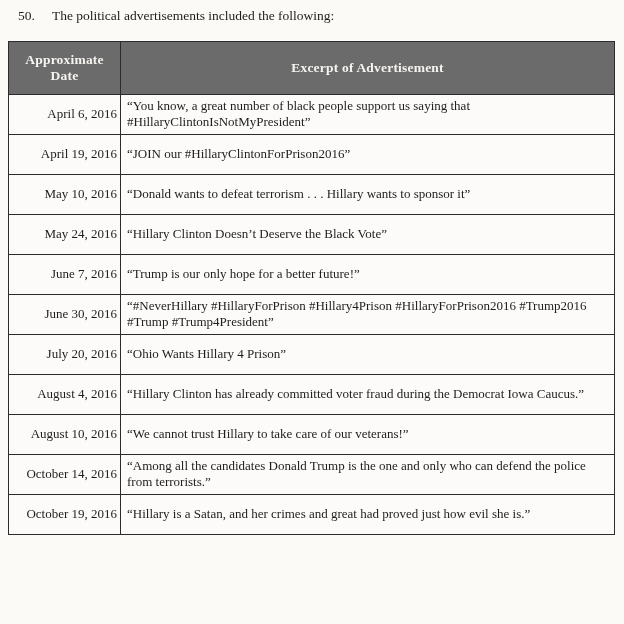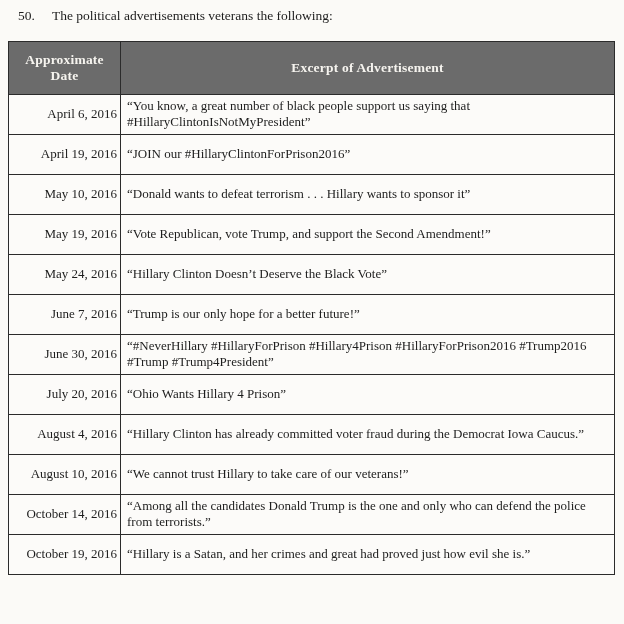--- a/index.html
+++ b/index.html
@@ -69,21 +69,21 @@
     padding: 3px 8px 3px 6px;
   }
 </style>
 </head>
 <body>
 
 <div class="page">
 
   <p class="intro-line">
     <span class="para-num">50.</span>
-    <span>The political advertisements veterans the following:</span>
+    <span>The political advertisements included the following:</span>
   </p>
 
   <table class="adv-table">
     <colgroup>
       <col class="date-col">
       <col class="text-col">
     </colgroup>
     <thead>
       <tr>
         <th>Approximate Date</th>
@@ -95,24 +95,20 @@
         <td class="date-cell">April 6, 2016</td>
         <td class="excerpt-cell">“You know, a great number of black people support us saying that #HillaryClintonIsNotMyPresident”</td>
       </tr>
       <tr>
         <td class="date-cell">April 19, 2016</td>
         <td class="excerpt-cell">“JOIN our #HillaryClintonForPrison2016”</td>
       </tr>
       <tr>
         <td class="date-cell">May 10, 2016</td>
         <td class="excerpt-cell">“Donald wants to defeat terrorism . . . Hillary wants to sponsor it”</td>
-      </tr>
-      <tr>
-        <td class="date-cell">May 19, 2016</td>
-        <td class="excerpt-cell">“Vote Republican, vote Trump, and support the Second Amendment!”</td>
       </tr>
       <tr>
         <td class="date-cell">May 24, 2016</td>
         <td class="excerpt-cell">“Hillary Clinton Doesn’t Deserve the Black Vote”</td>
       </tr>
       <tr>
         <td class="date-cell">June 7, 2016</td>
         <td class="excerpt-cell">“Trump is our only hope for a better future!”</td>
       </tr>
       <tr>

